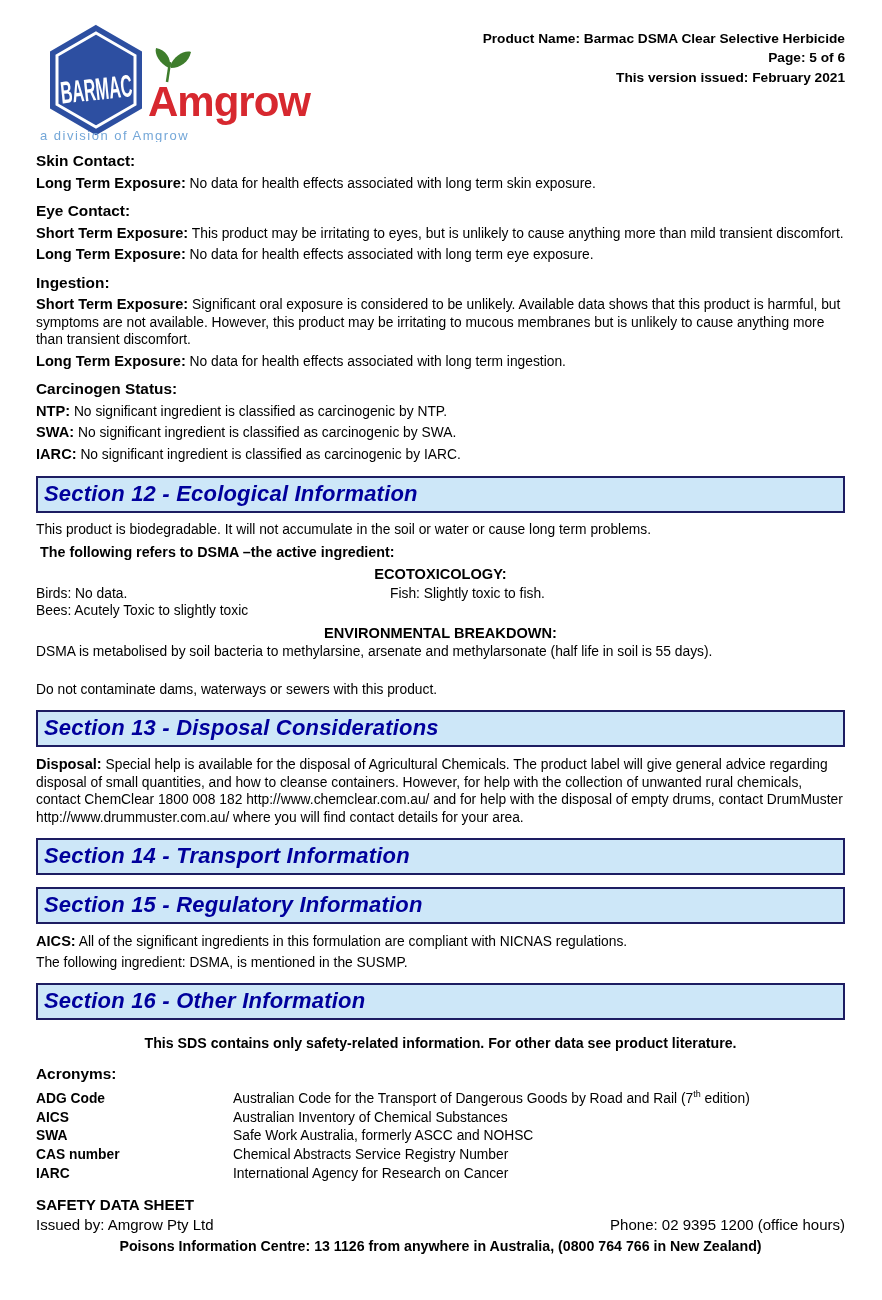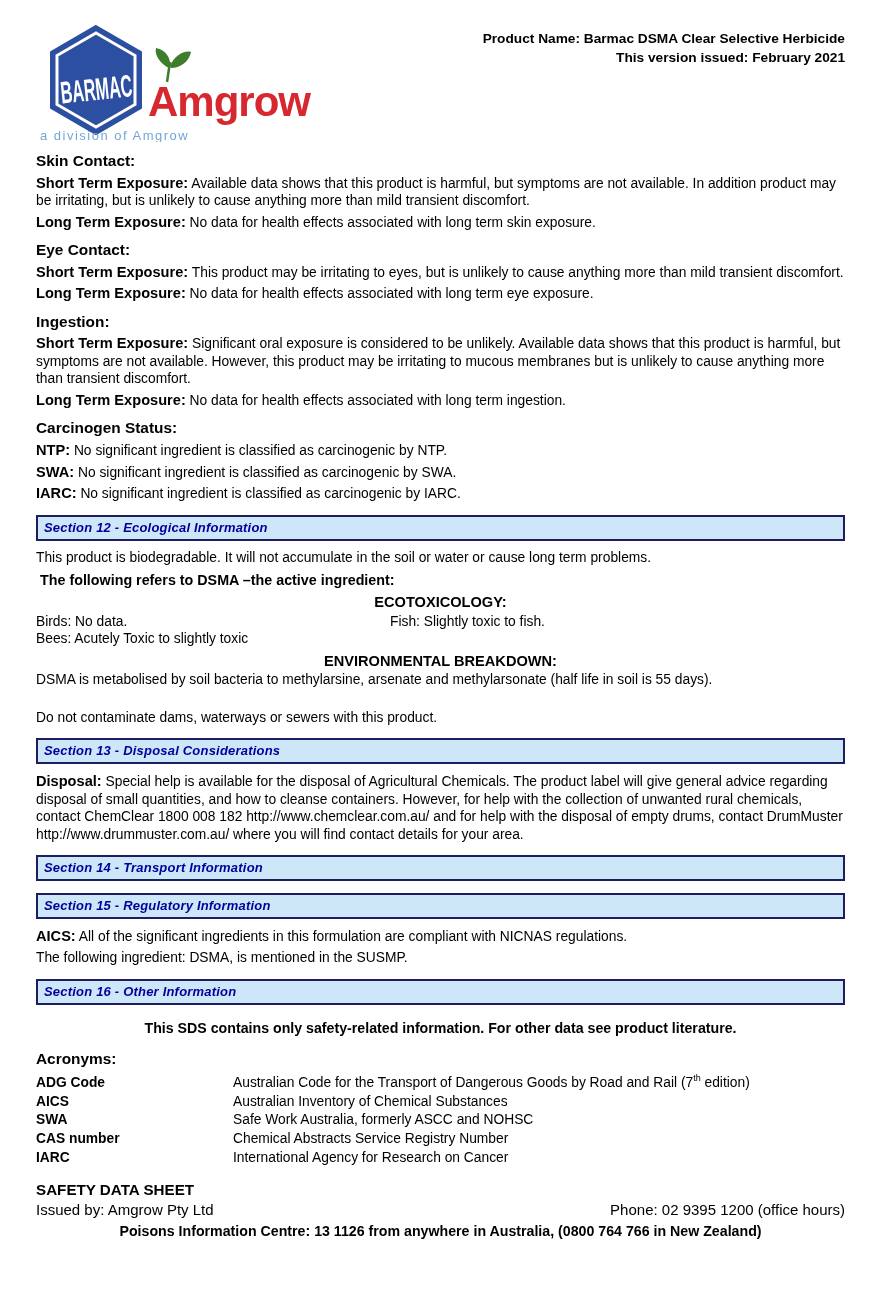--- a/index.html
+++ b/index.html
@@ -20,21 +20,21 @@
   .header { display: flex; justify-content: space-between; align-items: flex-start; height: 118px; }
   .logo-wrap { width: 330px; position: relative; }
   .header-meta {
     text-align: right; font-weight: bold; font-size: 13.7px; line-height: 1.42; padding-top: 5px;
   }
   
   .section-bar {
     background: #cde7f8;
     border: 2px solid #1d1d62;
     color: #00009c;
-    font-size: 13px; font-weight: bold; font-style: italic;
+    font-size: 22px; font-weight: bold; font-style: italic;
     padding: 3px 8px 4px 6px;
     margin: 12px 0 8px 0;
     letter-spacing: 0.2px;
   }
   
   .body-text { font-size: 13.8px; line-height: 1.27; }
   h3.sub-head { font-size: 15.4px; font-weight: bold; margin: 9px 0 3px 0; }
   p.para { margin: 0 0 3px 0; font-size: 13.8px; line-height: 1.27; }
   p.para b { font-size: 14.6px; }
   .carc-item { margin: 0 0 4.5px 0; }
@@ -77,28 +77,28 @@
           <path d="M134 42 C138 32 148 26 155 28 C153 38 144 44 135 44 Z" fill="#3e7d2c"></path>
         </g>
 
         <text x="112" y="92" fill="#d7282f" font-family="Liberation Sans, sans-serif" font-weight="bold" font-size="42" letter-spacing="-1">Amgrow</text>
 
         <text x="4" y="116" fill="#74a7d8" font-family="Liberation Sans, sans-serif" font-size="13" letter-spacing="1.5">a division of Amgrow</text>
       </svg>
     </div>
     <div class="header-meta">
       <div>Product Name: Barmac DSMA Clear Selective Herbicide</div>
+      <div>Page: 5 of 6</div>
       <div>This version issued: February 2021</div>
     </div>
   </div>
 
   <div class="body-text">
 
     <h3 class="sub-head">Skin Contact:</h3>
-    <p class="para"><b>Short Term Exposure:</b> <span>Available data shows that this product is harmful, but symptoms are not available. In addition product may be irritating, but is unlikely to cause anything more than mild transient discomfort.</span></p>
     <p class="para"><b>Long Term Exposure:</b> <span>No data for health effects associated with long term skin exposure.</span></p>
 
     <h3 class="sub-head">Eye Contact:</h3>
     <p class="para"><b>Short Term Exposure:</b> <span>This product may be irritating to eyes, but is unlikely to cause anything more than mild transient discomfort.</span></p>
     <p class="para"><b>Long Term Exposure:</b> <span>No data for health effects associated with long term eye exposure.</span></p>
 
     <h3 class="sub-head">Ingestion:</h3>
     <p class="para"><b>Short Term Exposure:</b> <span>Significant oral exposure is considered to be unlikely. Available data shows that this product is harmful, but symptoms are not available. However, this product may be irritating to mucous membranes but is unlikely to cause anything more than transient discomfort.</span></p>
     <p class="para"><b>Long Term Exposure:</b> <span>No data for health effects associated with long term ingestion.</span></p>
 

